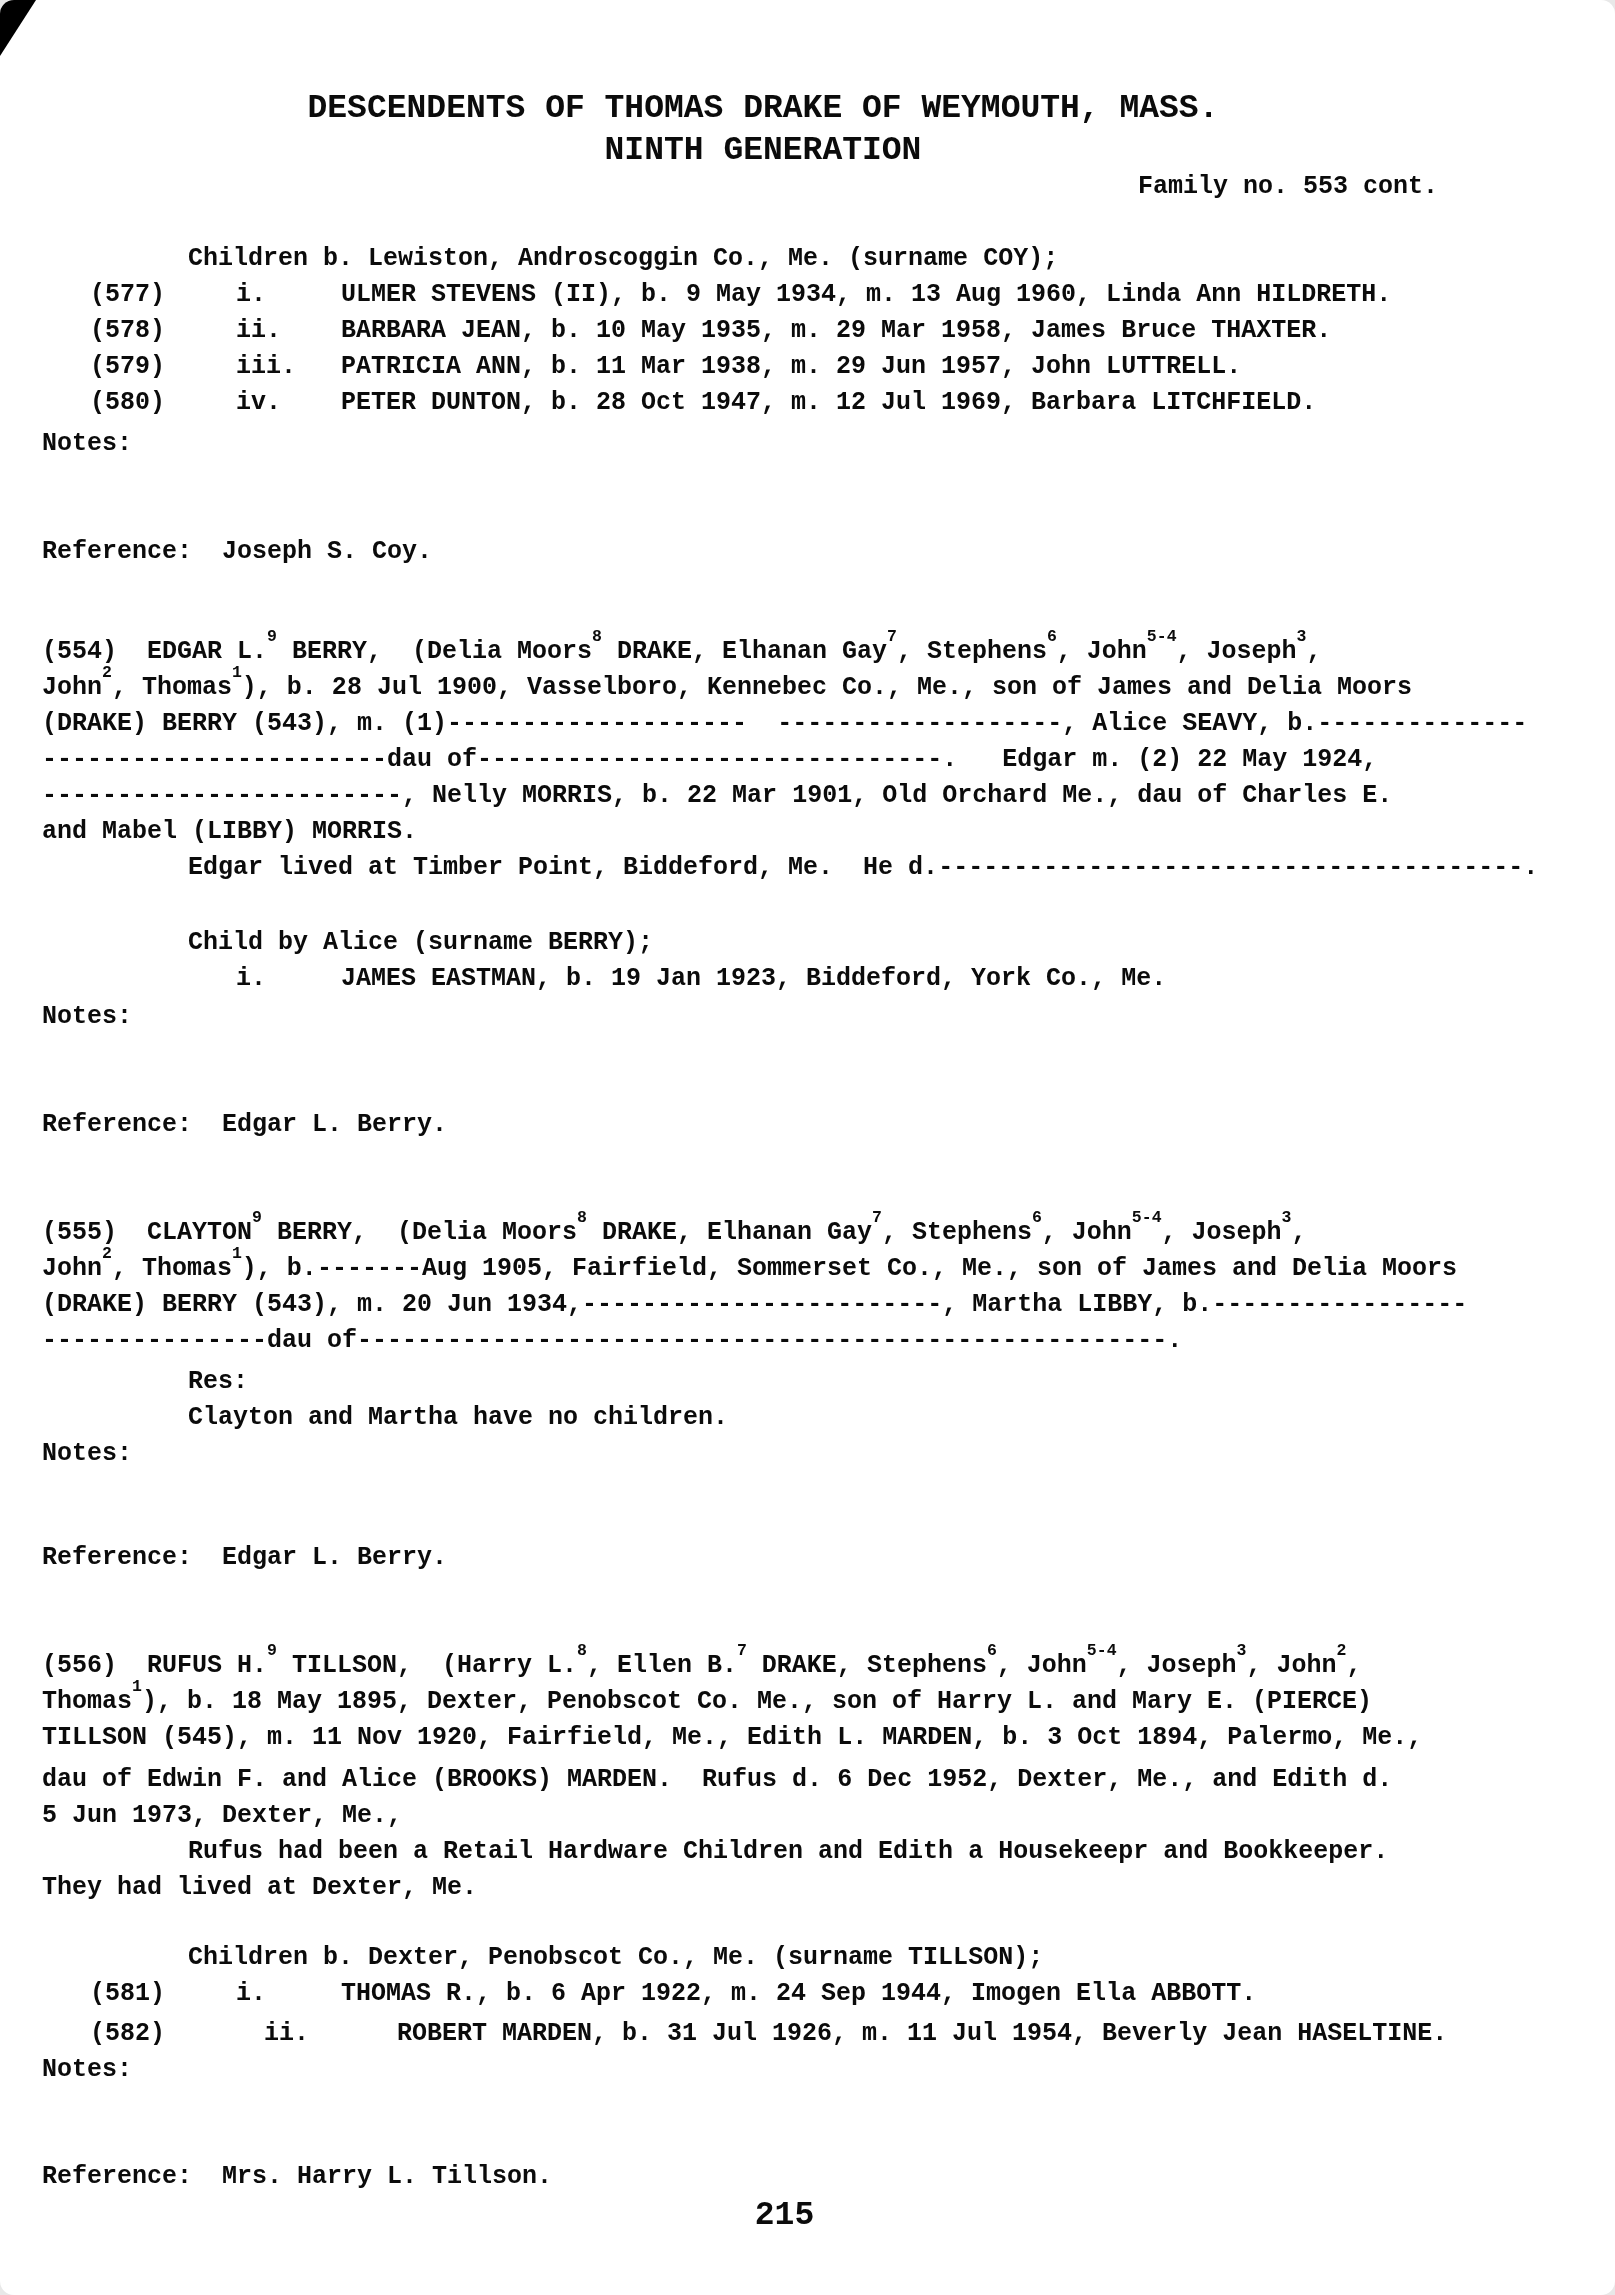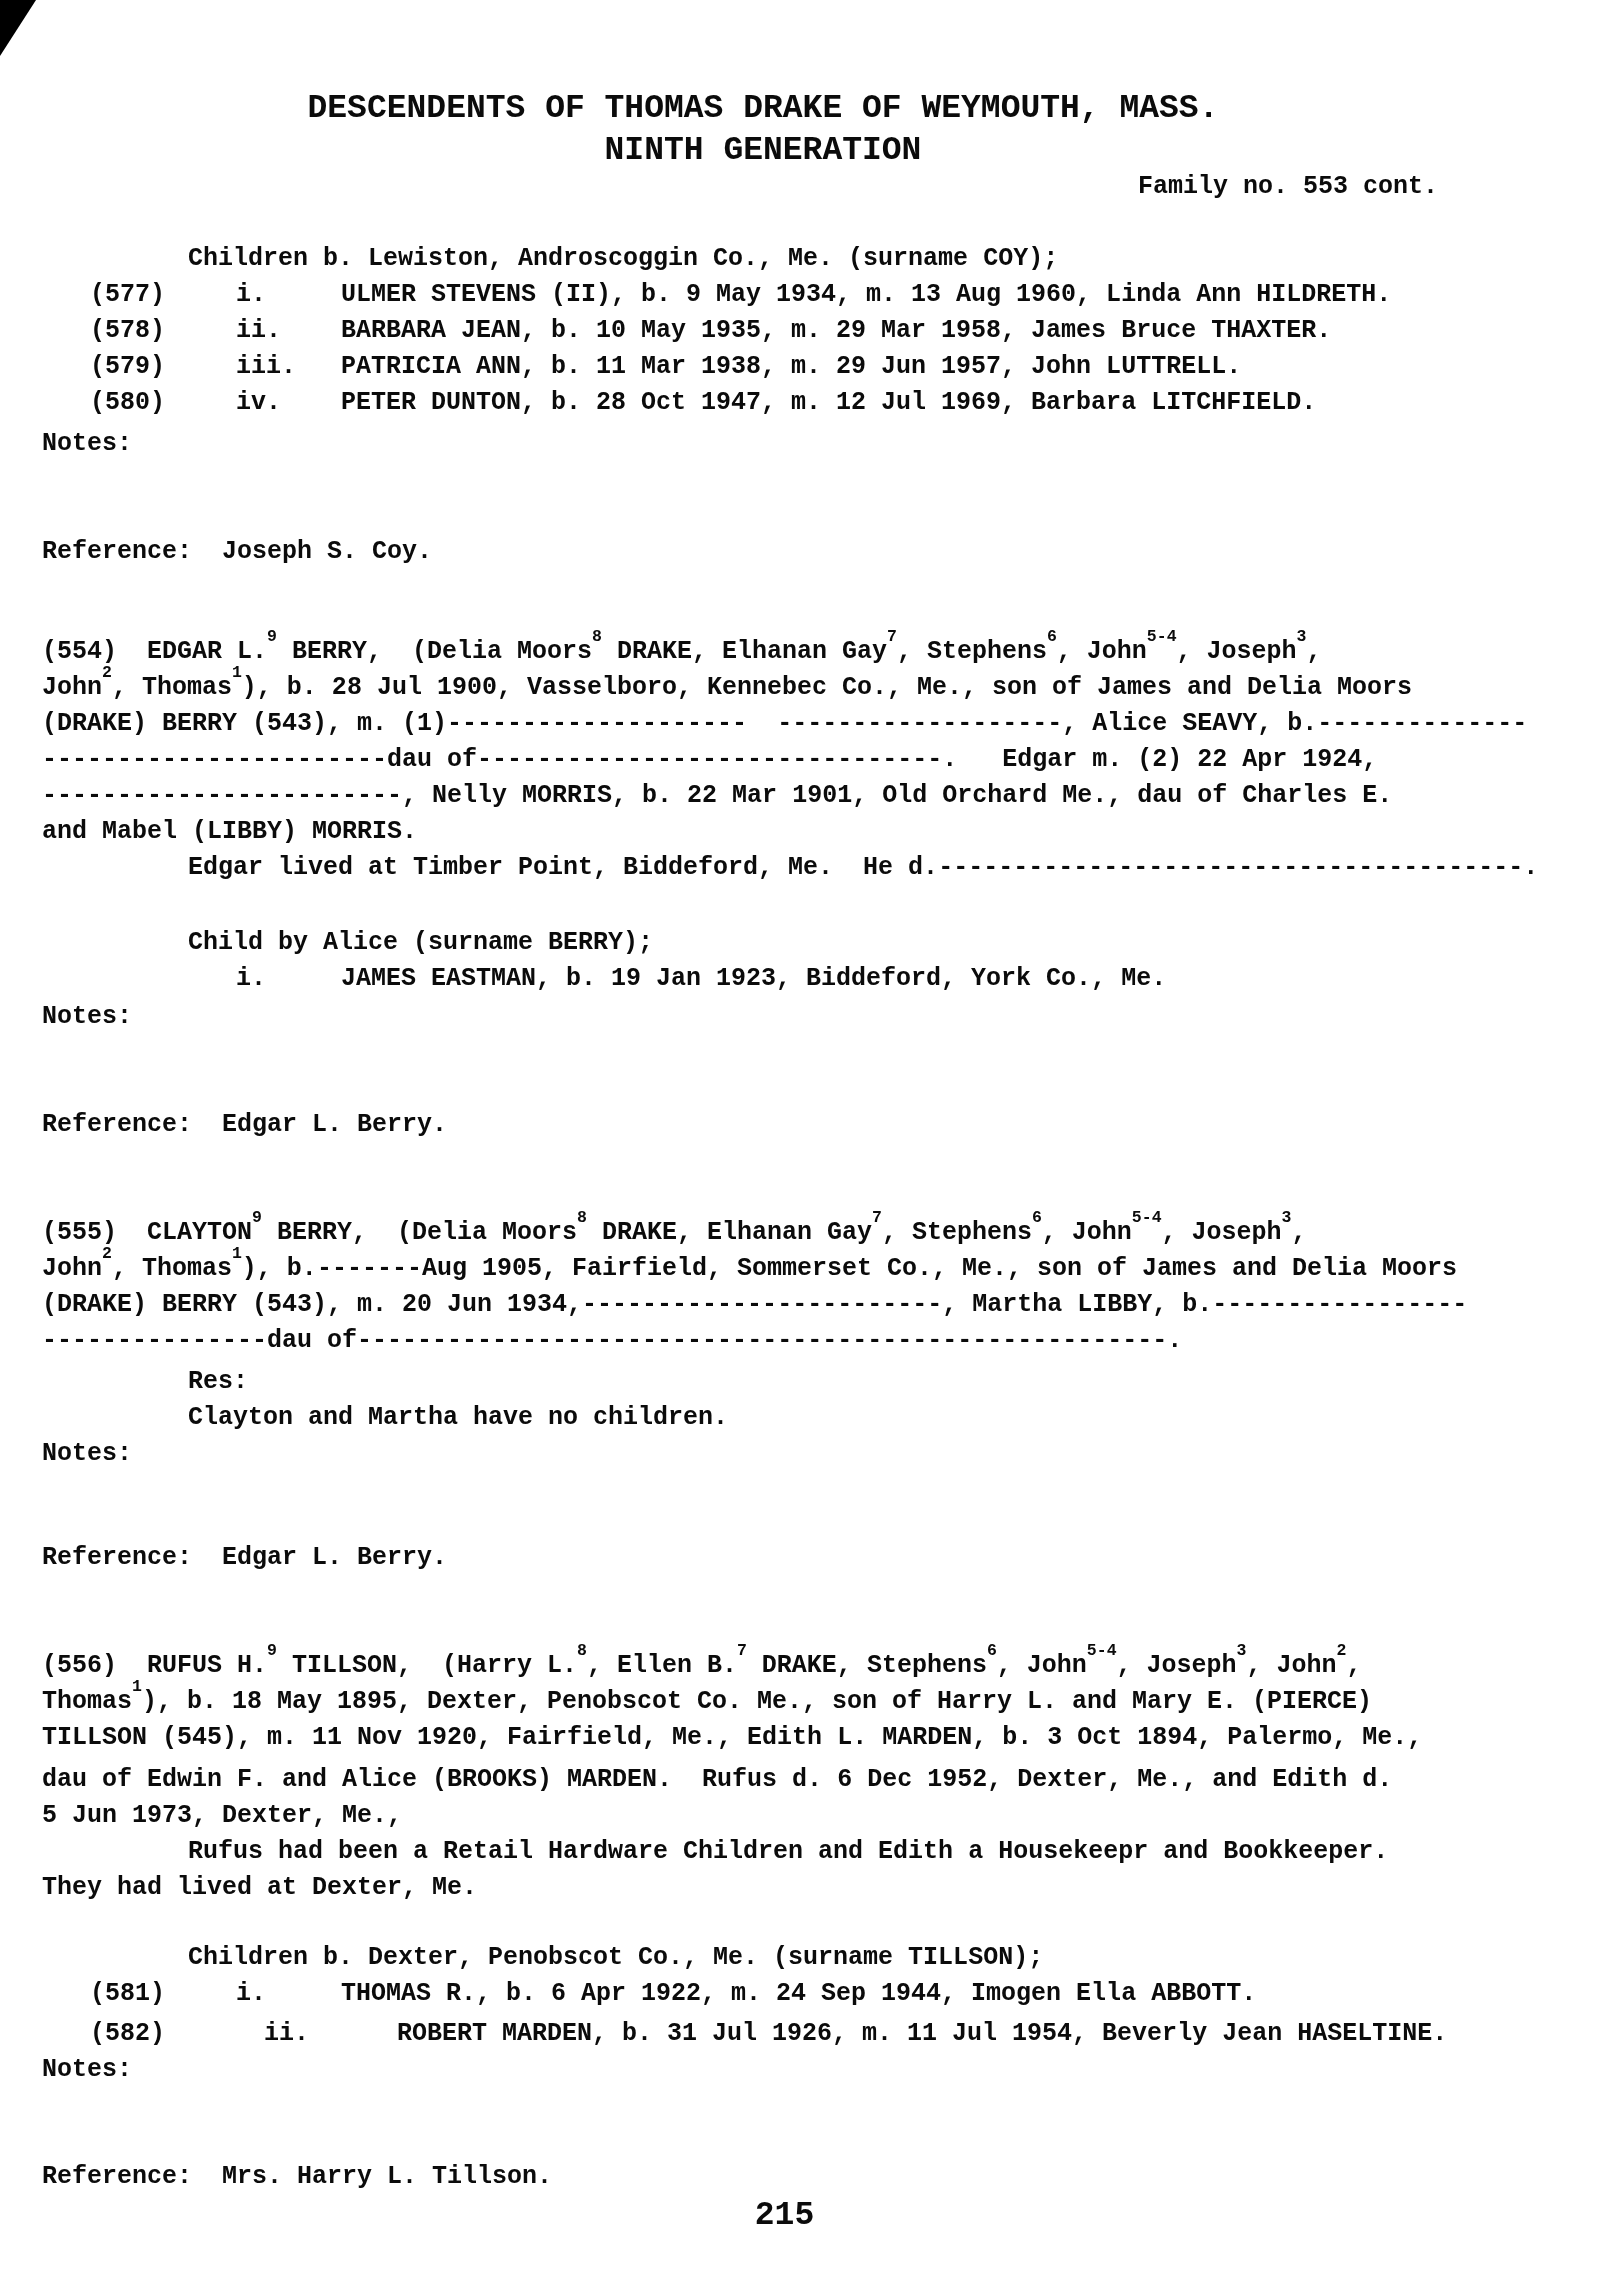--- a/index.html
+++ b/index.html
@@ -6,20 +6,21 @@
   .page{
     position:relative;
     width:1615px;height:2295px;
     background:#ffffff;
     font-family:"Liberation Mono","DejaVu Sans Mono",monospace;
     font-weight:700;
     color:#0b0b0b;
     overflow:hidden;
     box-sizing:border-box;
     padding:88px 29px 0 42px;
+    border-radius:14px;
   }
   .corner-artifact{
     position:absolute;top:0;left:0;width:0;height:0;
     border-top:56px solid #000;border-right:36px solid transparent;
   }
   .ln{
     white-space:pre;
     font-size:25px;line-height:36px;
     letter-spacing:0;
   }
@@ -51,21 +52,21 @@
       <div class="ln indent" style="margin-top: 36px;"><span>Children b. Lewiston, Androscoggin Co., Me. (surname COY);</span></div>
       <div class="ln row"><span class="num">(577)</span><span class="rom">i.</span><span class="rest">ULMER STEVENS (II), b. 9 May 1934, m. 13 Aug 1960, Linda Ann HILDRETH.</span></div>
       <div class="ln row"><span class="num">(578)</span><span class="rom">ii.</span><span class="rest">BARBARA JEAN, b. 10 May 1935, m. 29 Mar 1958, James Bruce THAXTER.</span></div>
       <div class="ln row"><span class="num">(579)</span><span class="rom">iii.</span><span class="rest">PATRICIA ANN, b. 11 Mar 1938, m. 29 Jun 1957, John LUTTRELL.</span></div>
       <div class="ln row"><span class="num">(580)</span><span class="rom">iv.</span><span class="rest">PETER DUNTON, b. 28 Oct 1947, m. 12 Jul 1969, Barbara LITCHFIELD.</span></div>
       <div class="ln " style="margin-top: 5px;"><span>Notes:</span></div>
       <div class="ln " style="margin-top: 72px;"><span>Reference:  Joseph S. Coy.</span></div>
       <div class="ln " style="margin-top: 64px;"><span>(554)  EDGAR L.</span><sup class="gen">9</sup><span> BERRY,  (Delia Moors</span><sup class="gen">8</sup><span> DRAKE, Elhanan Gay</span><sup class="gen">7</sup><span>, Stephens</span><sup class="gen">6</sup><span>, John</span><sup class="gen">5-4</sup><span>, Joseph</span><sup class="gen">3</sup><span>,</span></div>
       <div class="ln "><span>John</span><sup class="gen">2</sup><span>, Thomas</span><sup class="gen">1</sup><span>), b. 28 Jul 1900, Vasselboro, Kennebec Co., Me., son of James and Delia Moors</span></div>
       <div class="ln "><span>(DRAKE) BERRY (543), m. (1)</span><span class="dash">--------------------</span><span>  </span><span class="dash">-------------------</span><span>, Alice SEAVY, b.</span><span class="dash">--------------</span></div>
-      <div class="ln "><span class="dash">-----------------------</span><span>dau of</span><span class="dash">-------------------------------</span><span>.   Edgar m. (2) 22 Apr 1924,</span></div>
+      <div class="ln "><span class="dash">-----------------------</span><span>dau of</span><span class="dash">-------------------------------</span><span>.   Edgar m. (2) 22 May 1924,</span></div>
       <div class="ln "><span class="dash">------------------------</span><span>, Nelly MORRIS, b. 22 Mar 1901, Old Orchard Me., dau of Charles E.</span></div>
       <div class="ln "><span>and Mabel (LIBBY) MORRIS.</span></div>
       <div class="ln indent"><span>Edgar lived at Timber Point, Biddeford, Me.  He d.</span><span class="dash">---------------------------------------</span><span>.</span></div>
       <div class="ln indent" style="margin-top: 39px;"><span>Child by Alice (surname BERRY);</span></div>
       <div class="ln row"><span class="num"></span><span class="rom">i.</span><span class="rest">JAMES EASTMAN, b. 19 Jan 1923, Biddeford, York Co., Me.</span></div>
       <div class="ln " style="margin-top: 2.1px;"><span>Notes:</span></div>
       <div class="ln " style="margin-top: 72px;"><span>Reference:  Edgar L. Berry.</span></div>
       <div class="ln " style="margin-top: 72px;"><span>(555)  CLAYTON</span><sup class="gen">9</sup><span> BERRY,  (Delia Moors</span><sup class="gen">8</sup><span> DRAKE, Elhanan Gay</span><sup class="gen">7</sup><span>, Stephens</span><sup class="gen">6</sup><span>, John</span><sup class="gen">5-4</sup><span>, Joseph</span><sup class="gen">3</sup><span>,</span></div>
       <div class="ln "><span>John</span><sup class="gen">2</sup><span>, Thomas</span><sup class="gen">1</sup><span>), b.</span><span class="dash">-------</span><span>Aug 1905, Fairfield, Sommerset Co., Me., son of James and Delia Moors</span></div>
       <div class="ln "><span>(DRAKE) BERRY (543), m. 20 Jun 1934,</span><span class="dash">------------------------</span><span>, Martha LIBBY, b.</span><span class="dash">-----------------</span></div>

